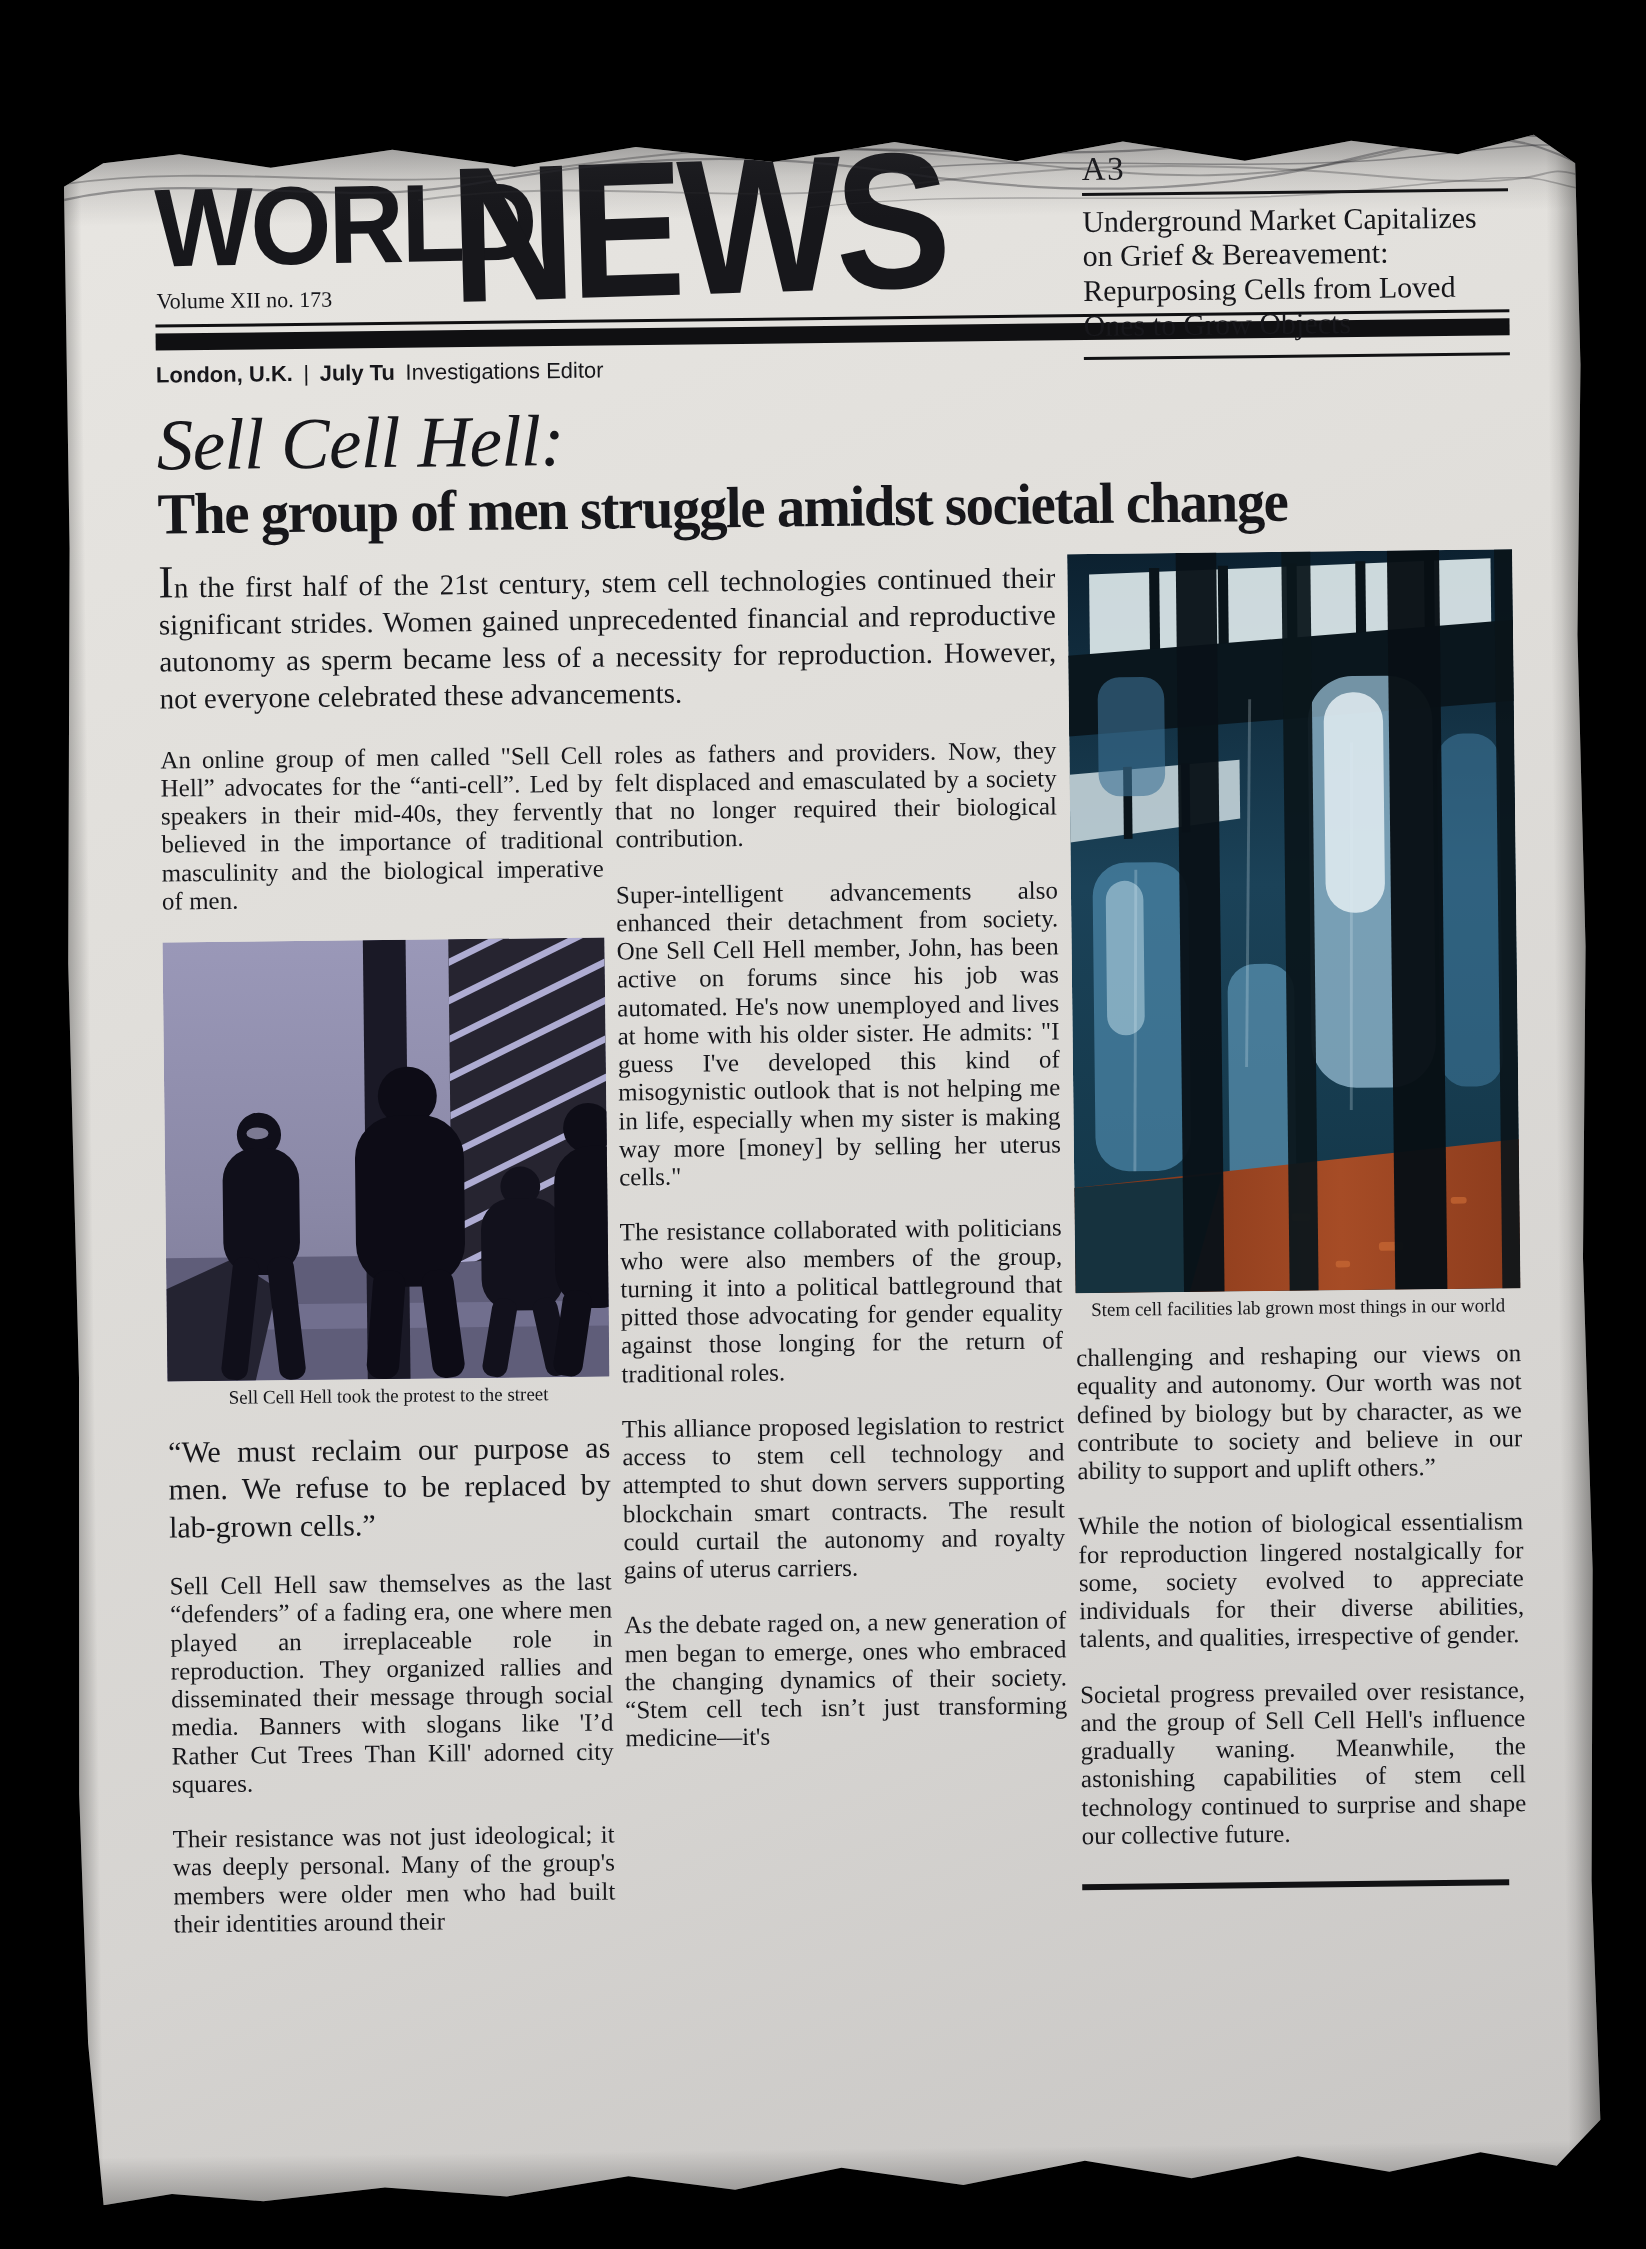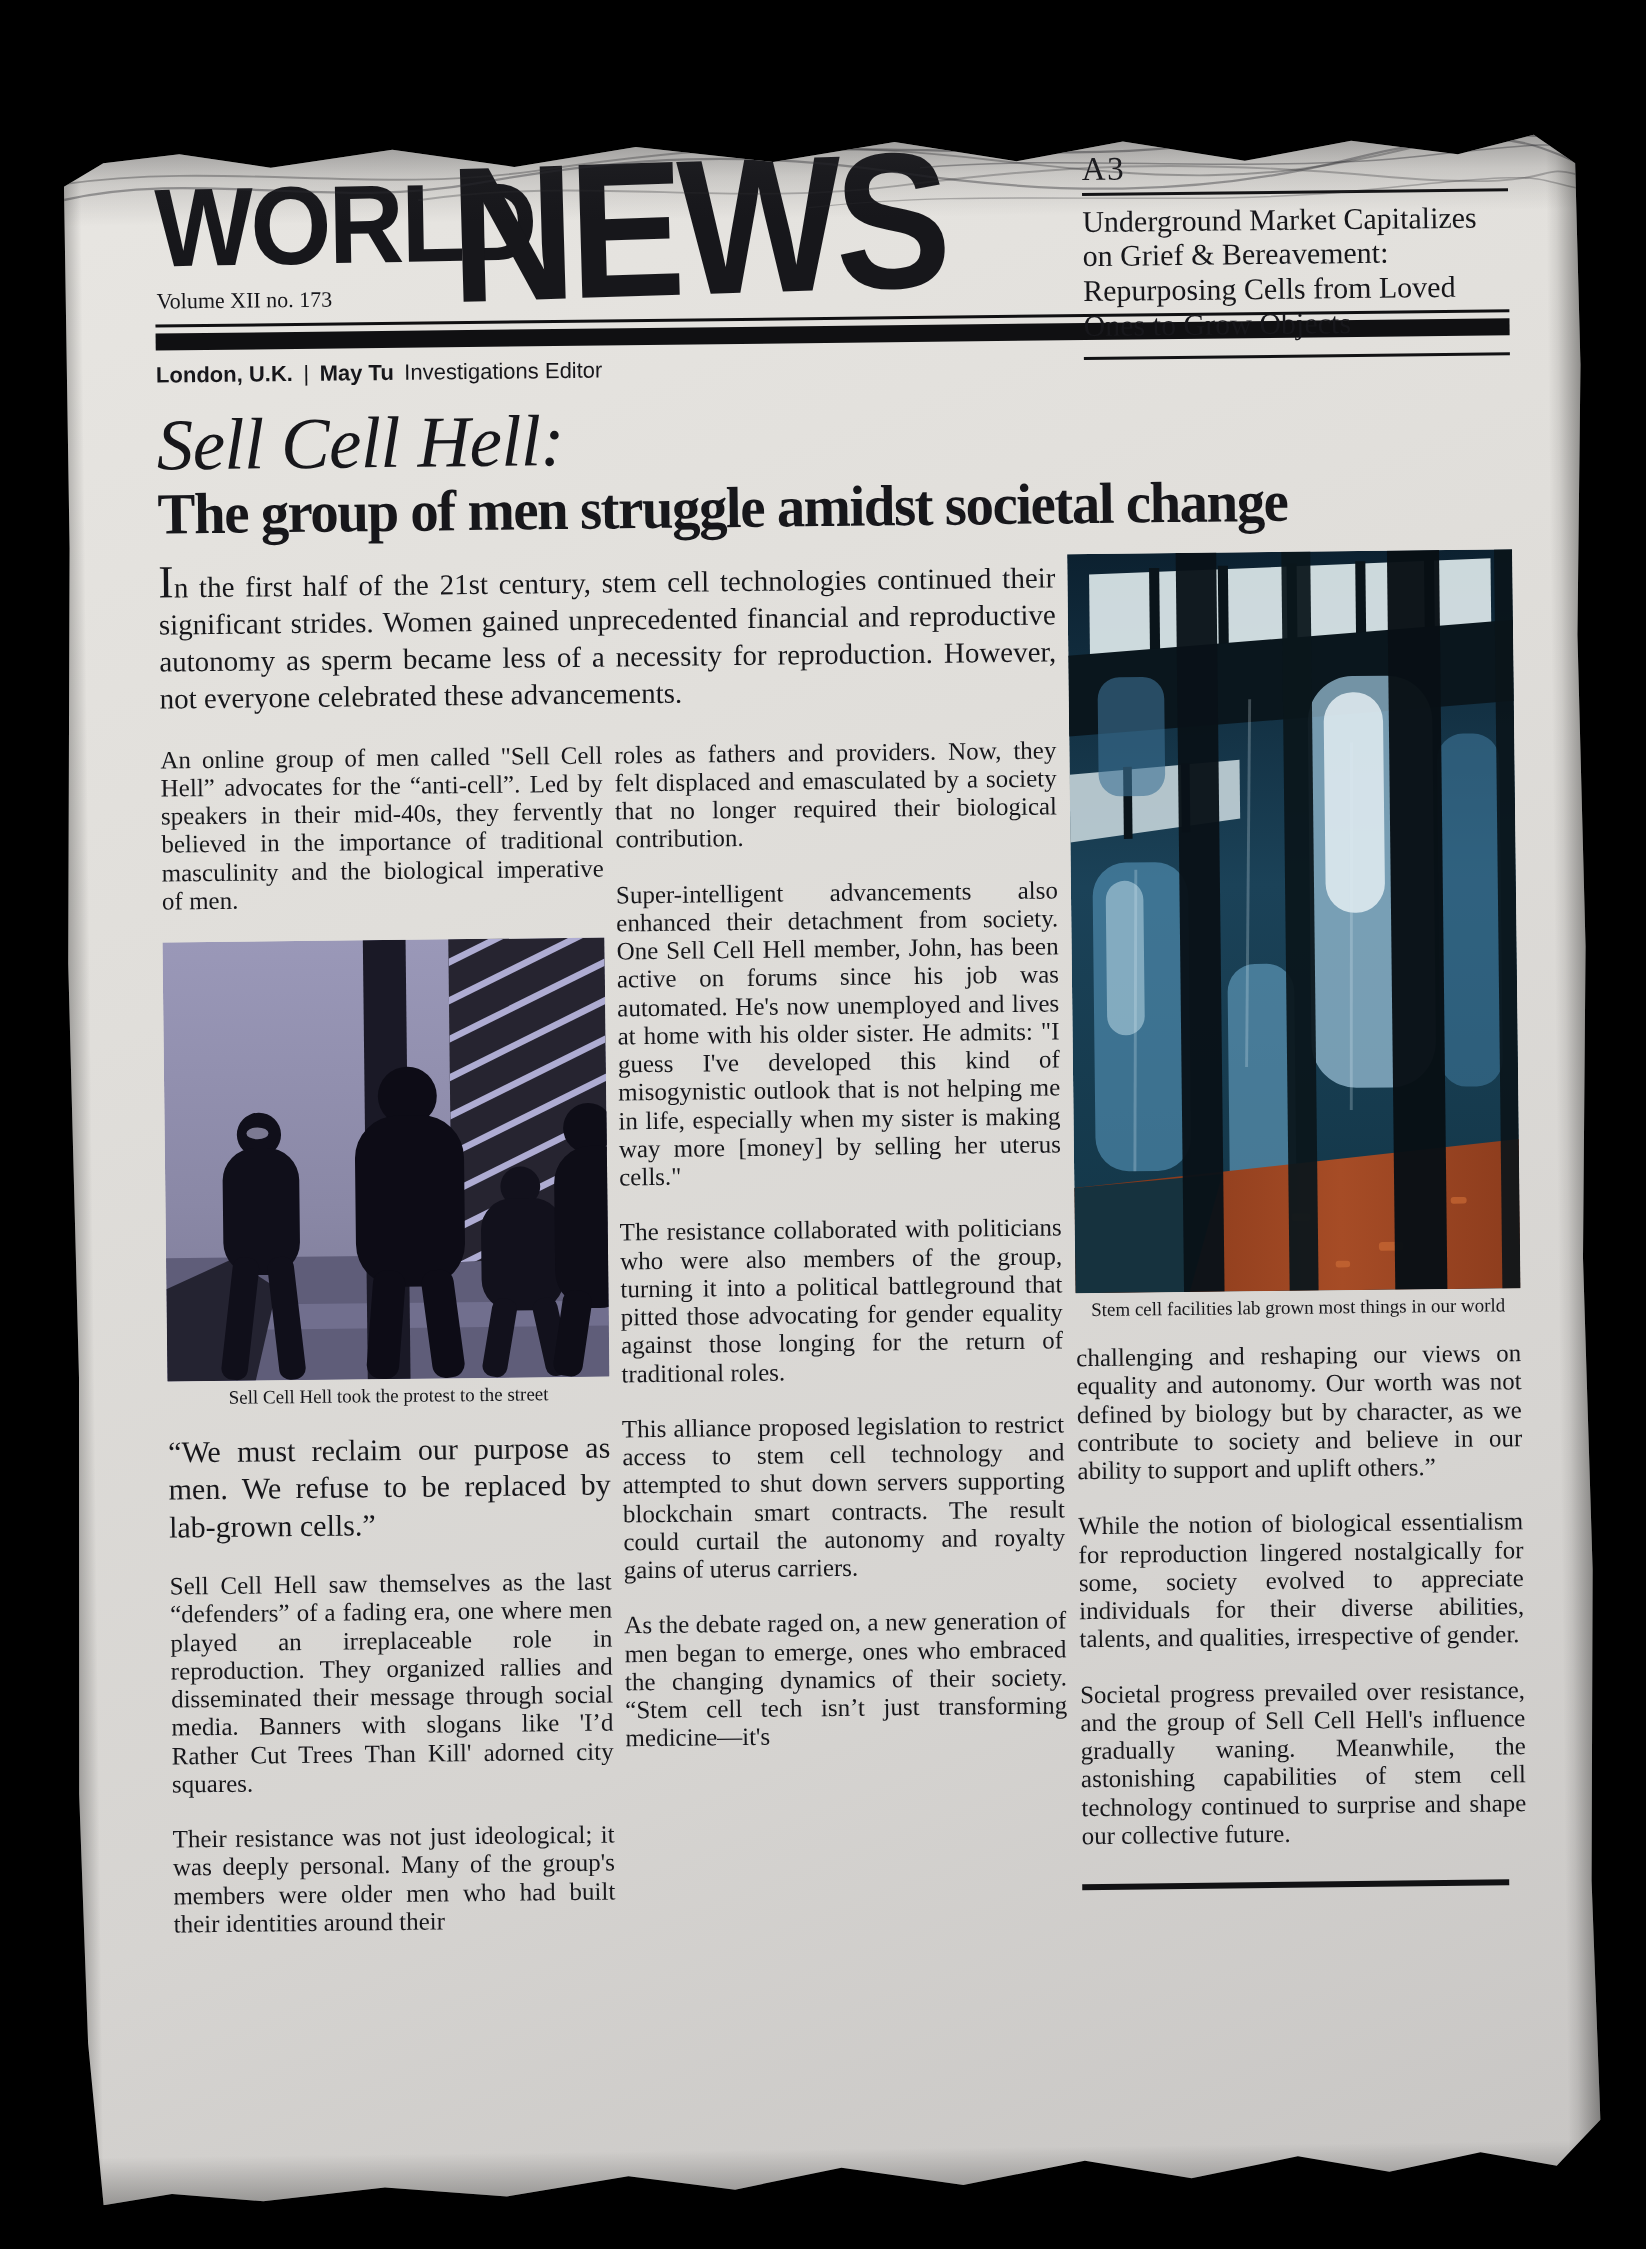--- a/index.html
+++ b/index.html
@@ -101,21 +101,21 @@
         <div class="teaser-headline">Underground Market Capitalizes on Grief &amp; Bereavement: Repurposing Cells from Loved Ones to Grow Objects</div>
       </div>
     </div>
 
     <div class="rule-thin"></div>
     <div class="rule-thick"></div>
 
     <div class="byline">
       <span class="b">London, U.K.</span>
       <span>|</span>
-      <span class="b">May Tu</span>
+      <span class="b">July Tu</span>
       <span>Investigations Editor</span>
     </div>
 
     <div class="kicker">Sell Cell Hell:</div>
     <div class="headline-main">The group of men struggle amidst societal change</div>
 
     <div class="body-row">
 
       <div class="left-zone">
         <div class="lead">In the first half of the 21st century, stem cell technologies continued their significant strides. Women gained unprecedented financial and reproductive autonomy as sperm became less of a necessity for reproduction. However, not everyone celebrated these advancements.</div>

